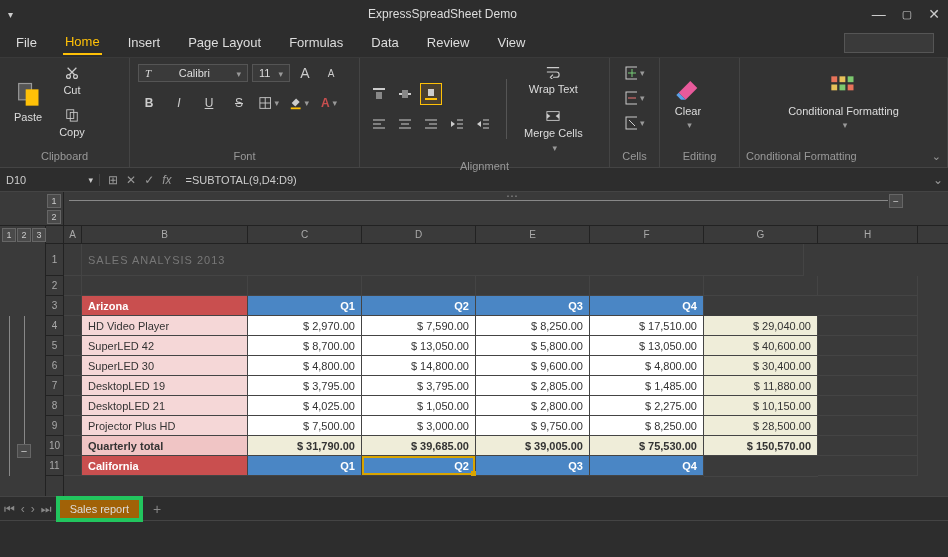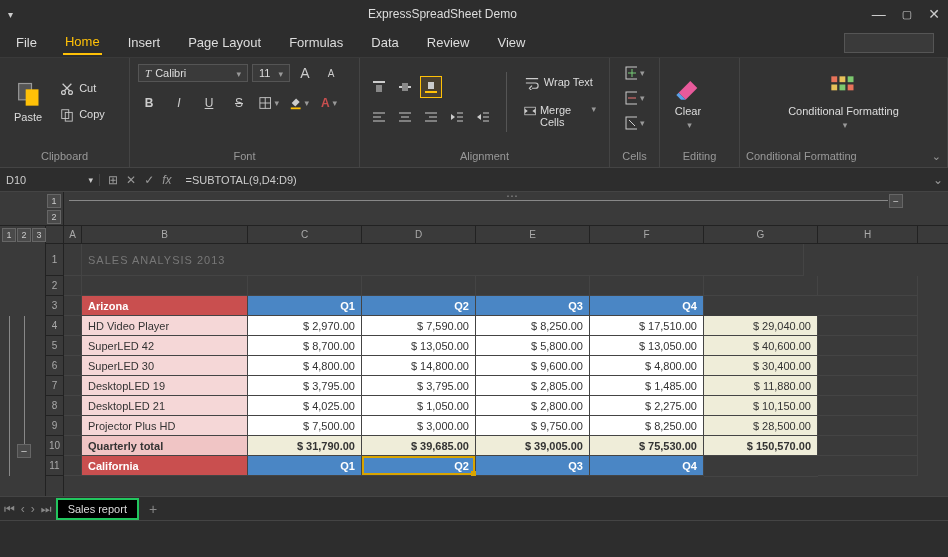--- a/index.html
+++ b/index.html
@@ -18,21 +18,21 @@
   .menubar .search-box { width:90px; height:20px; background:#3a3a3a; border:1px solid #555; }
 
   .ribbon { height: 110px; background: #333; display:flex; border-bottom:1px solid #444; }
   .ribbon-group { border-right:1px solid #444; display:flex; flex-direction:column; }
   .ribbon-group .body { flex:1; display:flex; align-items:center; padding:4px 8px; gap:6px; }
   .ribbon-group .label { height:22px; text-align:center; font-size:11px; color:#999; display:flex; align-items:center; justify-content:center; padding:0 6px; }
   
   .big-btn { display:flex; flex-direction:column; align-items:center; justify-content:center; gap:3px; padding:4px 6px; cursor:pointer; font-size:11px; color:#ddd; }
   .big-btn svg { width:28px; height:28px; }
   .small-row { display:flex; align-items:center; gap:4px; }
-  .small-btn { padding:3px 5px; cursor:pointer; display:flex; align-items:flex-start; gap:4px; font-size:11px; color:#ddd; }
+  .small-btn { padding:3px 5px; cursor:pointer; display:flex; align-items:center; gap:4px; font-size:11px; color:#ddd;flex-direction:column; }
   .dropdown { background:#3a3a3a; border:1px solid #555; padding:2px 6px; display:flex; align-items:center; justify-content:space-between; font-size:11px; color:#ddd; }
   .toggle-btn { width:22px; height:22px; border:1px solid transparent; display:flex; align-items:center; justify-content:center; cursor:pointer; }
   .toggle-btn.active { border:1px solid #ffc107; background:#4a4030; }
   .vr { width:1px; background:#555; height:60px; }
 
   .formula-bar { height:24px; background:#2d2d2d; border-bottom:1px solid #444; display:flex; align-items:center; }
   .name-box { width:100px; padding:0 6px; border-right:1px solid #444; display:flex; align-items:center; justify-content:space-between; font-size:11px; }
   .formula-icons { display:flex; gap:8px; padding:0 8px; align-items:center; color:#999; }
   .formula-input { flex:1; padding:0 6px; font-size:11px; color:#ccc; }
   .fx-expand { width:20px; text-align:center; color:#999; }
@@ -80,21 +80,21 @@
   .col-A { width:18px; } .col-B { width:166px; } .col-C { width:114px; }
   .col-D { width:114px; } .col-E { width:114px; } .col-F { width:114px; }
   .col-G { width:114px; } .col-H { width:100px; }
 
   .active-cell-marker { position:absolute; border:2px solid #d9a400; pointer-events:none; }
   .active-cell-marker::after { content:''; position:absolute; right:-3px; bottom:-3px; width:5px; height:5px; background:#d9a400; }
 
   .tab-bar { height:24px; background:#2d2d2d; border-top:1px solid #444; display:flex; align-items:center; padding:0 4px; gap:4px; }
   .tab-nav { display:flex; gap:6px; color:#888; }
   .tab-nav span { cursor:pointer; font-size:12px; }
-  .sheet-tab { background:#000000; padding:3px 10px; font-size:11px; color:#ddd; border:2px solid #22c55e; cursor:pointer; }
+  .sheet-tab { background:#a16207; padding:3px 10px; font-size:11px; color:#ddd; border:4px solid #22c55e; cursor:pointer; }
   .add-tab { font-size:14px; color:#888; padding:0 6px; cursor:pointer; }
 
   .statusbar { height:22px; background:#2d2d2d; border-top:1px solid #444; }
 
   svg { fill: currentColor; }
   .chev::after { content:'▾'; font-size:9px; margin-left:3px; color:#999; }
   .icon-sm { width:16px; height:14px; display:inline-block; }
 </style>
 </head>
 <body>
@@ -154,21 +154,21 @@
       </div>
     </div>
     <div class="label">Clipboard</div>
   </div>
 
   <div class="ribbon-group" style="width:230px;">
     <div class="body" style="flex-direction:column;align-items:stretch;gap:8px;">
       <div class="small-row">
         <div class="dropdown" style="width:110px;">
           <span style="font-style:italic;margin-right:4px;font-family:serif;">T</span>
-          <span style="flex:1;">Calibri</span>
+          <span style="flex:1;text-align:center;">Calibri</span>
             <span class="chev"></span>
         </div>
         <div class="dropdown" style="width:38px;">
           <span>11</span>
             <span class="chev"></span>
         </div>
         <div class="toggle-btn" style="font-size:14px;">A</div>
         <div class="toggle-btn" style="font-size:10px;">A</div>
       </div>
       <div class="small-row" style="gap:8px;">

